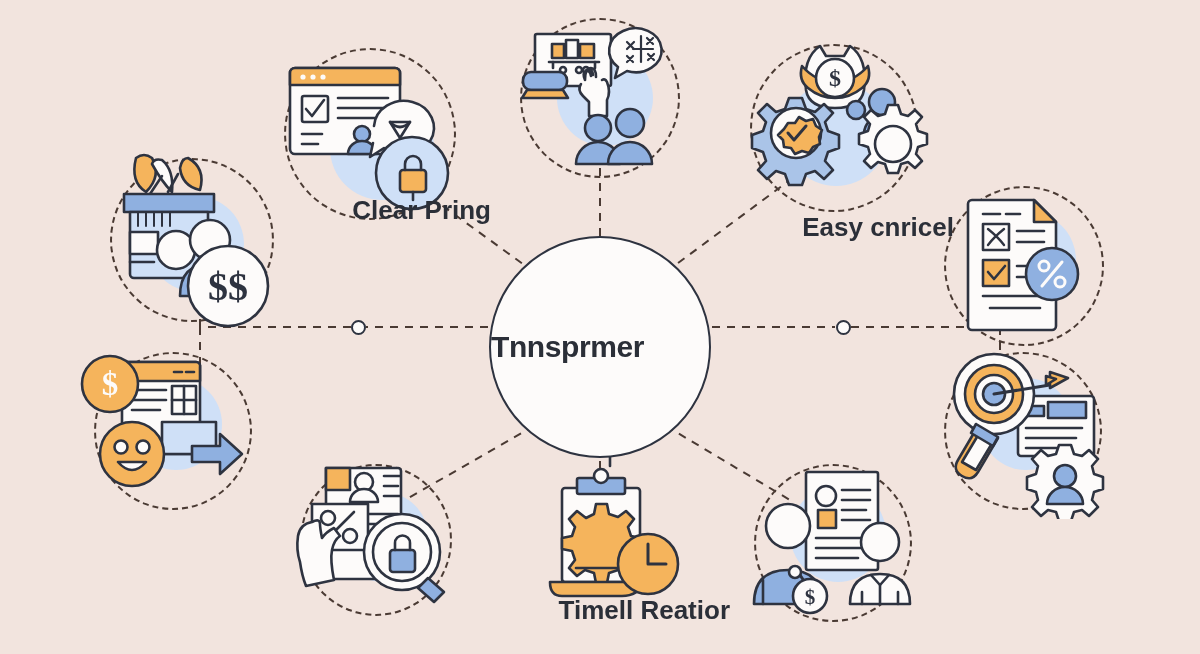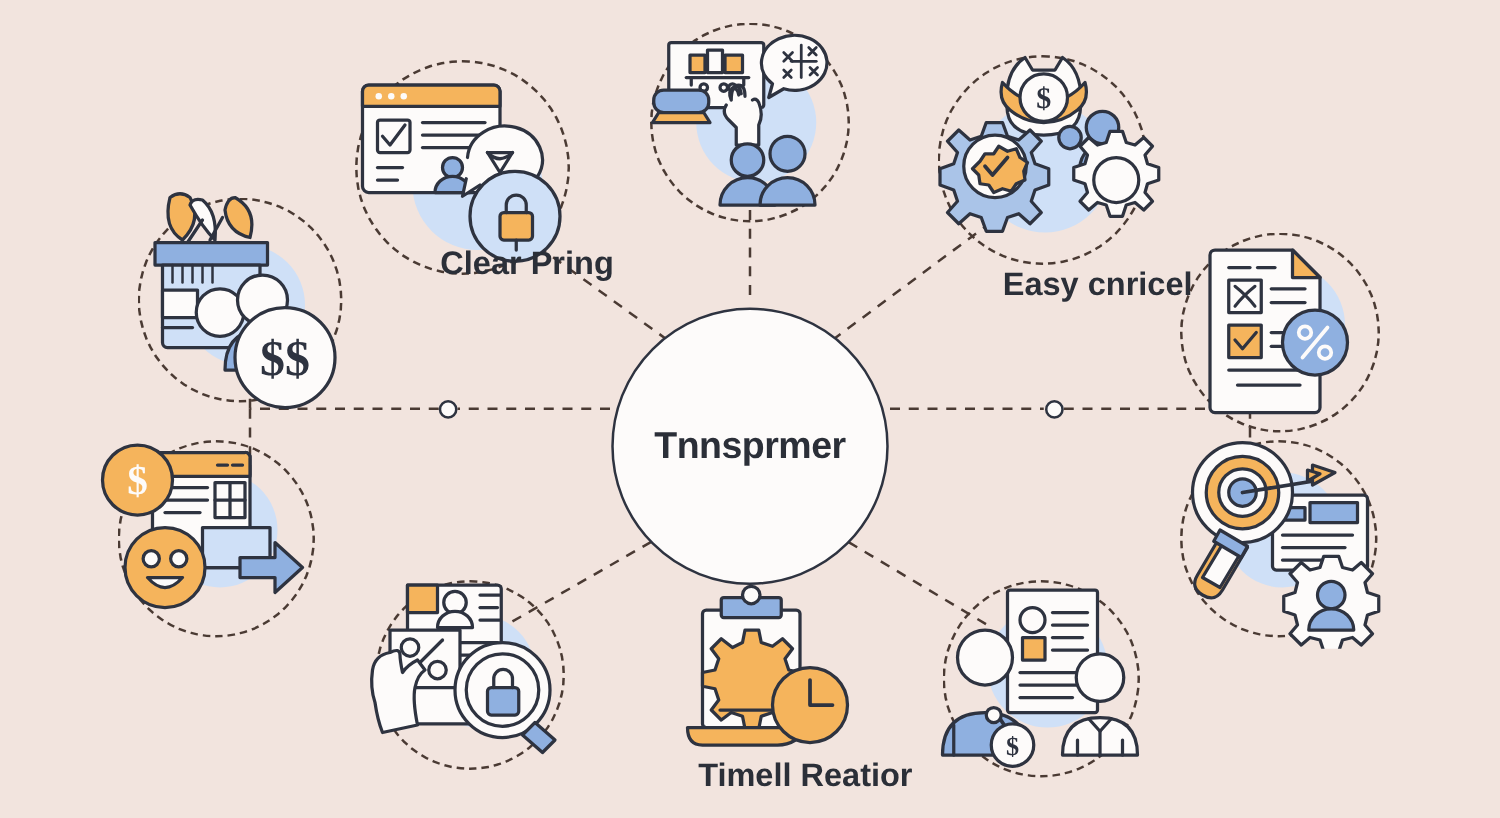--- a/index.html
+++ b/index.html
@@ -11,26 +11,26 @@
     overflow:hidden;
   }
   #stage{position:relative;width:1200px;height:654px;background:#f2e4de;}
 
   
   #wires{position:absolute;left:0;top:0;width:1200px;height:654px;z-index:1;}
 
   
   .hub{
     position:absolute;z-index:5;
-    left:489px;top:246px;width:222px;height:222px;
+    left:489px;top:236px;width:222px;height:222px;
     border-radius:50%;
     background:#fdfbfa;
     border:2.5px solid #2e3340;
     display:flex;flex-direction:column;
-    align-items:center;justify-content:center;
+    align-items:flex-start;justify-content:center;
     box-sizing:border-box;
   }
   .hub-line{
     font-weight:bold;
     font-size:30px;
     letter-spacing:-0.4px;
     color:#2b2f38;
     line-height:1.28;
     text-align:center;
     white-space:nowrap;
@@ -300,21 +300,21 @@
         <rect x="42" y="36" width="78" height="94" rx="3" fill="#fdfbfa"></rect>
         <rect x="57" y="26" width="48" height="16" rx="2" fill="#8fb0e0"></rect>
         <circle cx="81" cy="24" r="7" fill="#fdfbfa"></circle>
         <path d="M66 66 l8 -4 l2 -10 l11 0 l2 10 l9 3 l8 -6 l8 8 l-6 8 l3 9 l10 2 l0 11 l-10 2 l-3 9 l6 8 l-8 8 l-8 -6 l-9 3 l-2 10 l-11 0 l-2 -10 l-9 -3 l-8 6 l-8 -8 l6 -8 l-3 -9 l-10 -2 l0 -11 l10 -2 l3 -9 l-6 -8 l8 -8 z" fill="#f5b45c"></path>
         <line x1="56" y1="116" x2="104" y2="116"></line>
         <path d="M30 130 h94 q-6 14 -22 14 h-60 q-12 0 -12 -14 z" fill="#f5b45c"></path>
         <circle cx="128" cy="112" r="30" fill="#f5b45c"></circle>
         <path d="M128 92 v20 h18" stroke-width="3"></path>
       </g>
     </svg>
-    <div class="label" style="left:-30px;top:143px;margin-top:10px;">Timell Reatior</div>
+    <div class="label" style="left:-30px;top:143px;">Timell Reatior</div>
   </div>
 
   <div class="node" style="left:286px;top:452px;">
     <div class="ring" style="left:14px;top:12px;width:152px;height:152px;"></div>
     <div class="blue-blob" style="left:52px;top:40px;width:90px;height:90px;"></div>
     <svg class="glyphs" width="185" height="175" viewBox="0 0 185 175">
       <g stroke="#2e3340" stroke-width="2.6" fill="none" stroke-linejoin="round" stroke-linecap="round">
         <path d="M40 16 h72 a3 3 0 0 1 3 3 v108 h-75 v-96 z" fill="#fdfbfa"></path>
         <path d="M40 16 h24 v22 h-24 z" fill="#f5b45c"></path>
         <circle cx="78" cy="30" r="9" fill="#fdfbfa"></circle>

